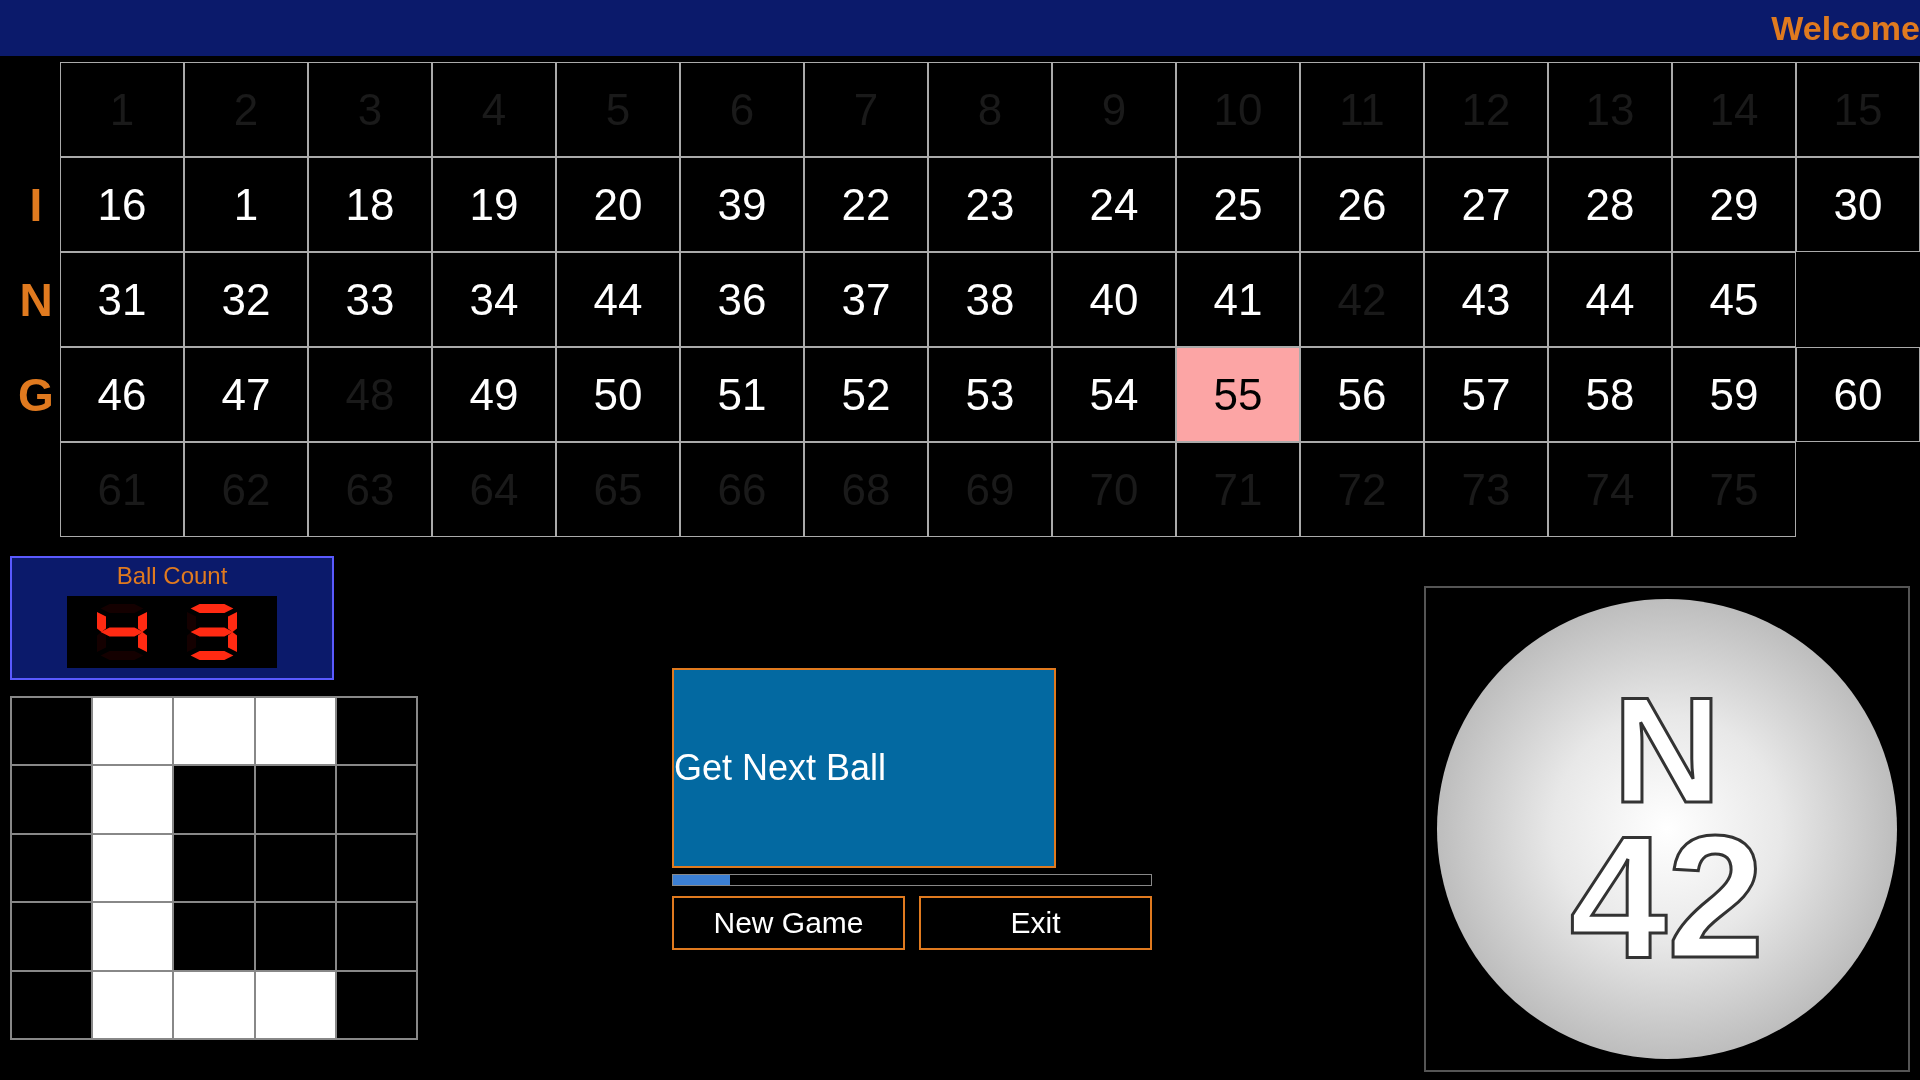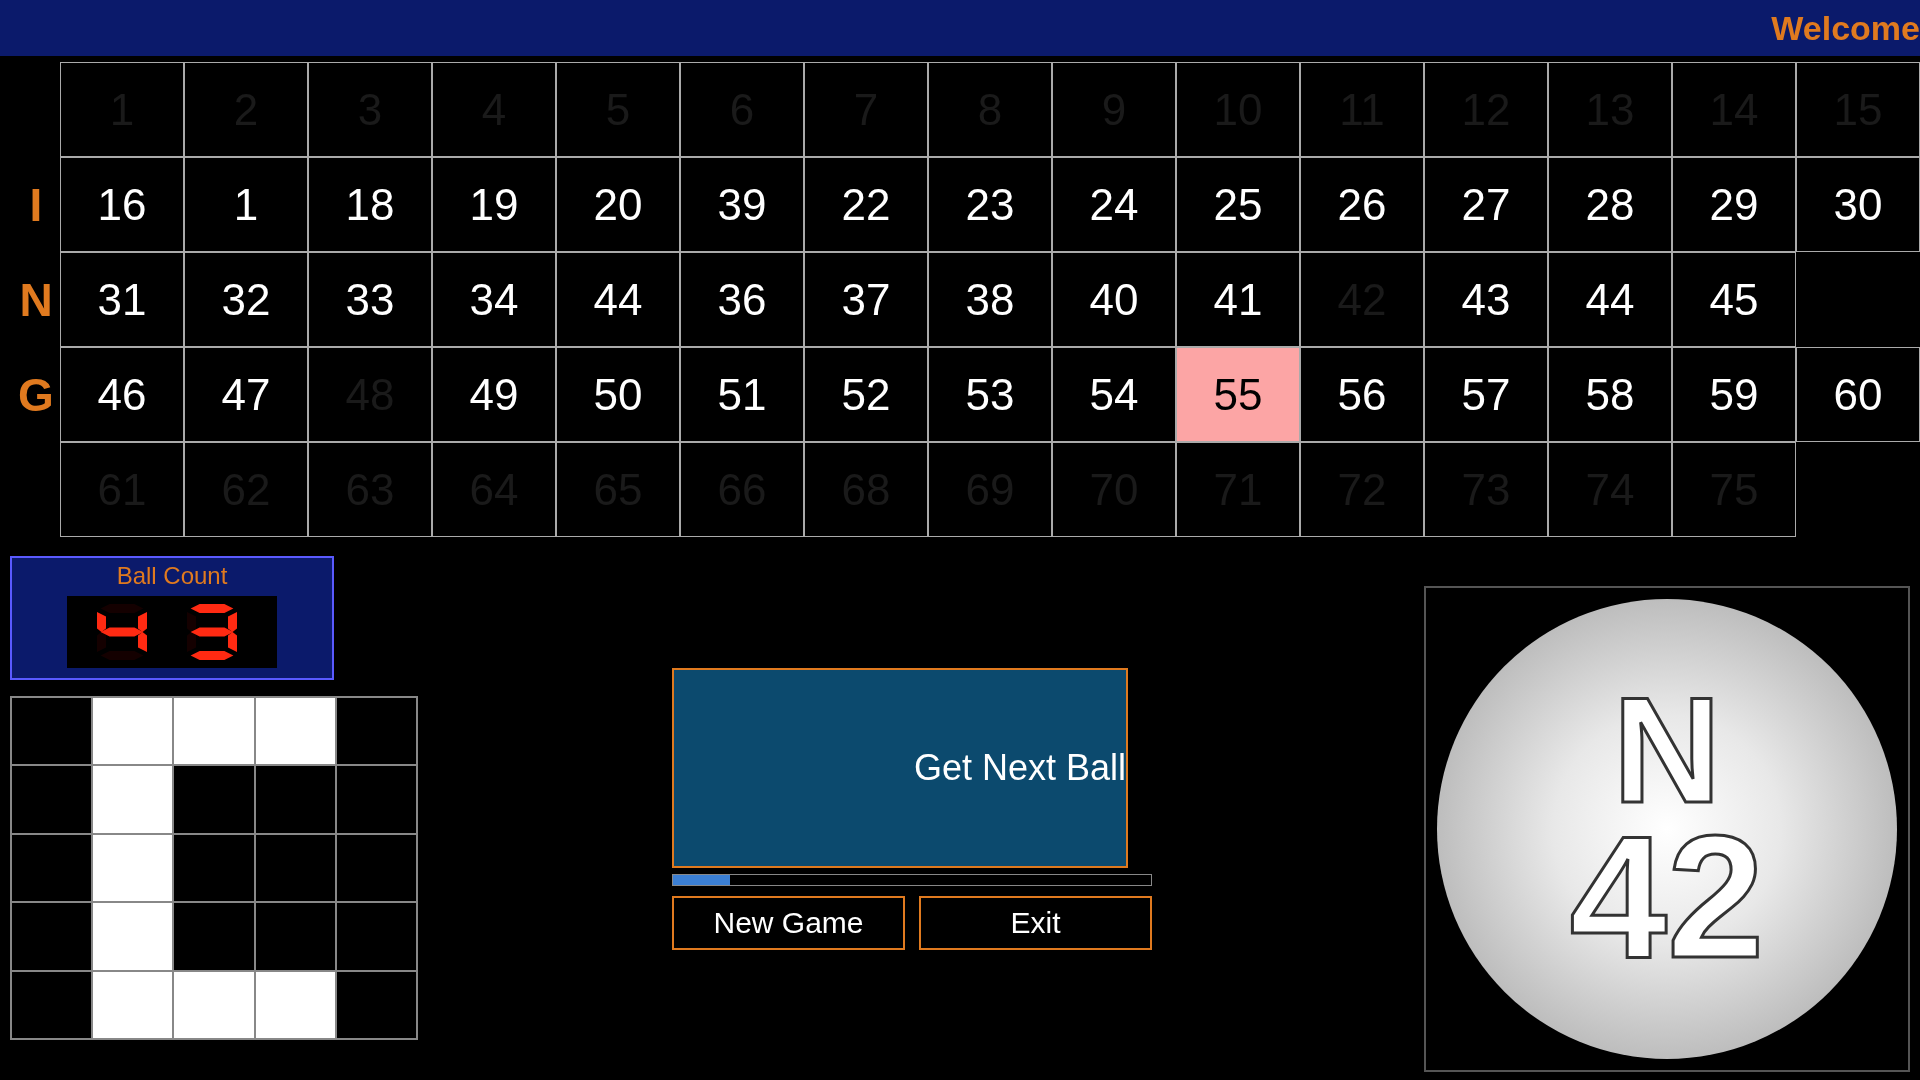--- a/index.html
+++ b/index.html
@@ -112,29 +112,29 @@
     background: #000;
   }
   .pcell.on { background: #fff; }
   .center-controls {
     position: absolute;
     left: 672px;
     top: 112px;
     width: 480px;
   }
   .get-next-btn {
-    width: 456px;
+    width: 384px;
     height: 200px;
     border: 2px solid #e07a1f;
-    background: #0c4a6e;
+    background: #0369a1;
     color: #fff;
     font-size: 36px;
     display: flex;
     align-items: center;
-    justify-content: flex-end;
+    justify-content: flex-start;
     cursor: pointer;
   }
   .progress-wrap {
     margin-top: 6px;
     width: 480px;
     height: 12px;
     border: 1px solid #888;
     background: #000;
     position: relative;
   }

